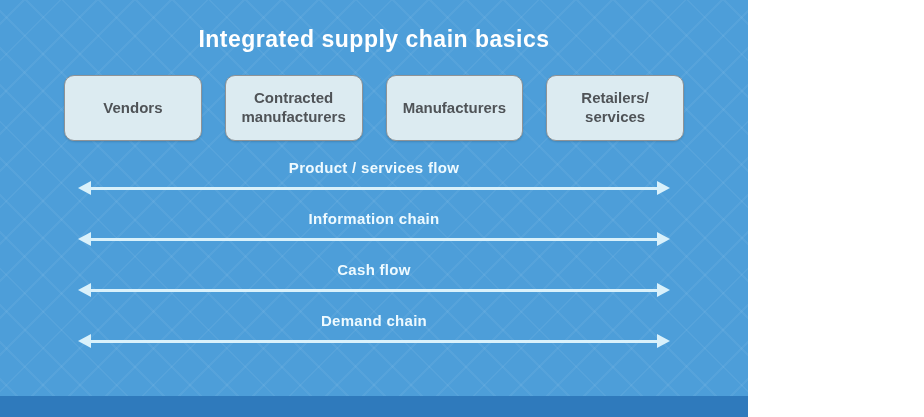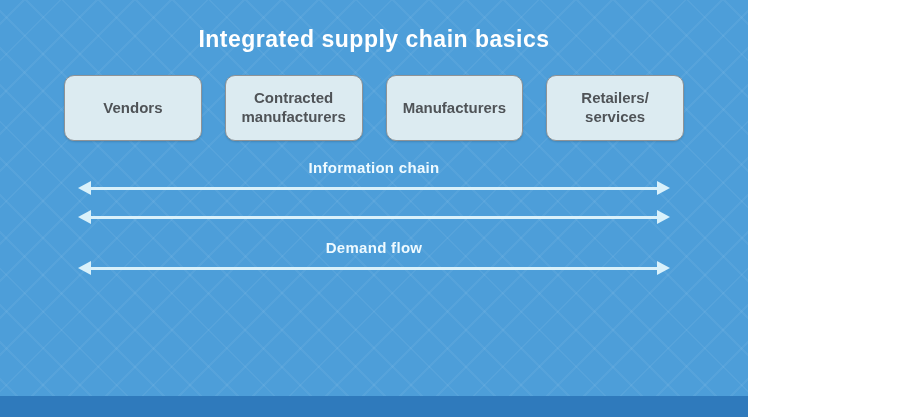--- a/index.html
+++ b/index.html
@@ -109,40 +109,49 @@
 
   <div class="boxes-row">
     <div class="node-box">Vendors</div>
     <div class="node-box">Contracted manufacturers</div>
     <div class="node-box">Manufacturers</div>
     <div class="node-box">Retailers/ services</div>
   </div>
 
   <div class="flows">
 
+    <div class="flow">
+      <div class="flow-label">Product / services flow</div>
+      <div class="arrow">
+        <div class="arrow-head-left"></div>
+        <div class="arrow-shaft"></div>
+        <div class="arrow-head-right"></div>
+      </div>
+    </div>
 
     <div class="flow">
       <div class="flow-label">Information chain</div>
       <div class="arrow">
         <div class="arrow-head-left"></div>
         <div class="arrow-shaft"></div>
         <div class="arrow-head-right"></div>
       </div>
     </div>
 
     <div class="flow">
+      <div class="flow-label">Cash flow</div>
       <div class="arrow">
         <div class="arrow-head-left"></div>
         <div class="arrow-shaft"></div>
         <div class="arrow-head-right"></div>
       </div>
     </div>
 
     <div class="flow">
-      <div class="flow-label">Demand flow</div>
+      <div class="flow-label">Demand chain</div>
       <div class="arrow">
         <div class="arrow-head-left"></div>
         <div class="arrow-shaft"></div>
         <div class="arrow-head-right"></div>
       </div>
     </div>
 
   </div>
 
   <div class="footer-strip"></div>

